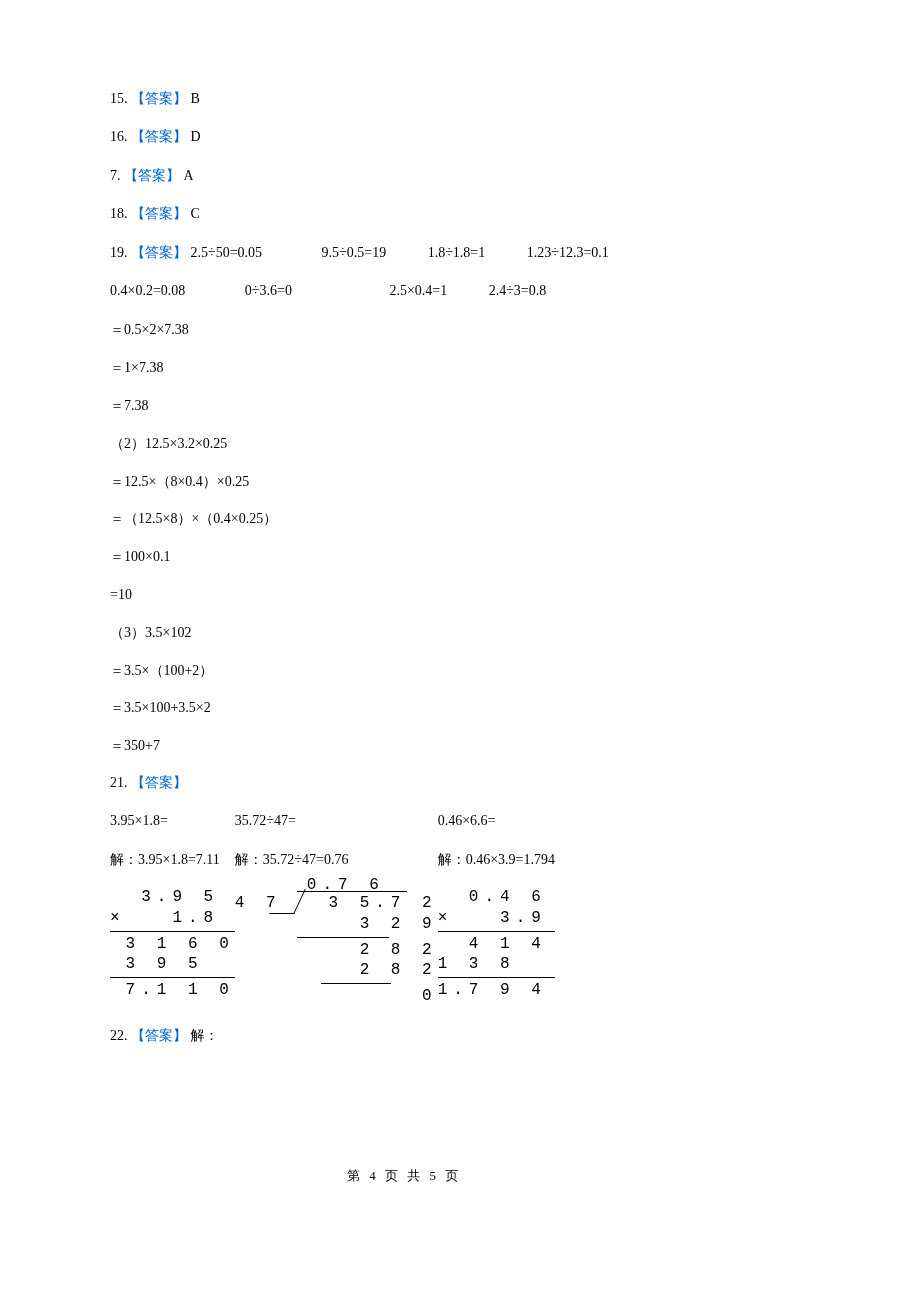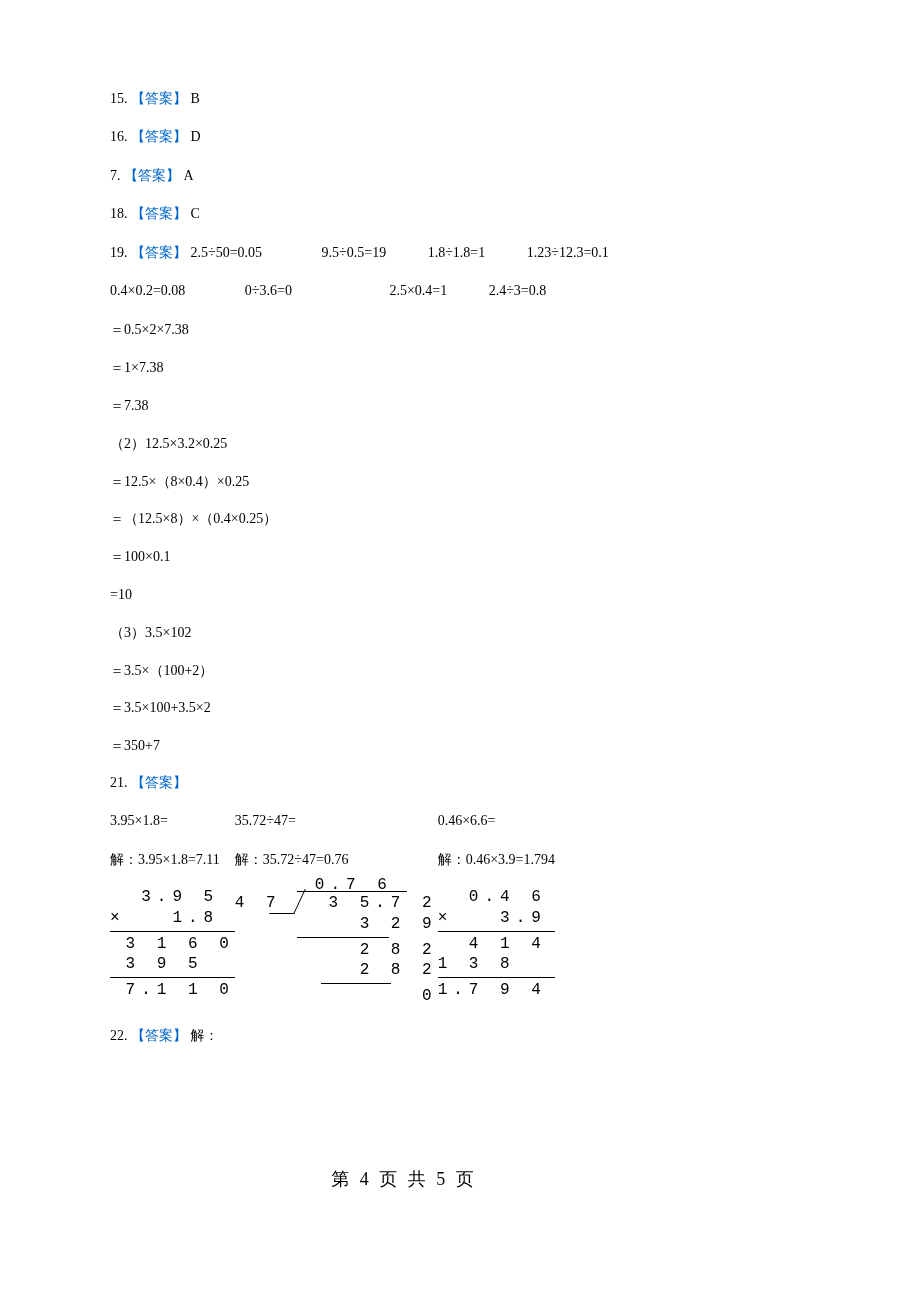--- a/index.html
+++ b/index.html
@@ -61,21 +61,21 @@
     font-family: "Courier New", monospace;
     font-size: 16px;
     letter-spacing: 6px;
     line-height: 1.3;
     position: relative;
     margin-top: 2px;
   }
   .longdiv .quotient {
     position: absolute;
     top: -18px;
-    left: 80px;
+    left: 72px;
     white-space: pre;
   }
   .longdiv .topbar {
     position: absolute;
     top: -2px;
     left: 62px;
     width: 110px;
     border-top: 1.2px solid #000;
   }
   .longdiv .bracket {
@@ -98,21 +98,21 @@
   }
   .longdiv .ruleShort2 {
     border-top: 1.2px solid #000;
     margin: 2px 0 2px 86px;
     width: 70px;
   }
   .footer {
     text-align: center;
     margin-top: 120px;
     letter-spacing: 3px;
-    font-size: 18px;
+    font-size: 13px;
   }
 </style>
 </head>
 <body>
 
 <div class="page">
 
   <p class="line">
     <span class="q-num">15.</span>
     <span class="answer-label">【答案】</span>

